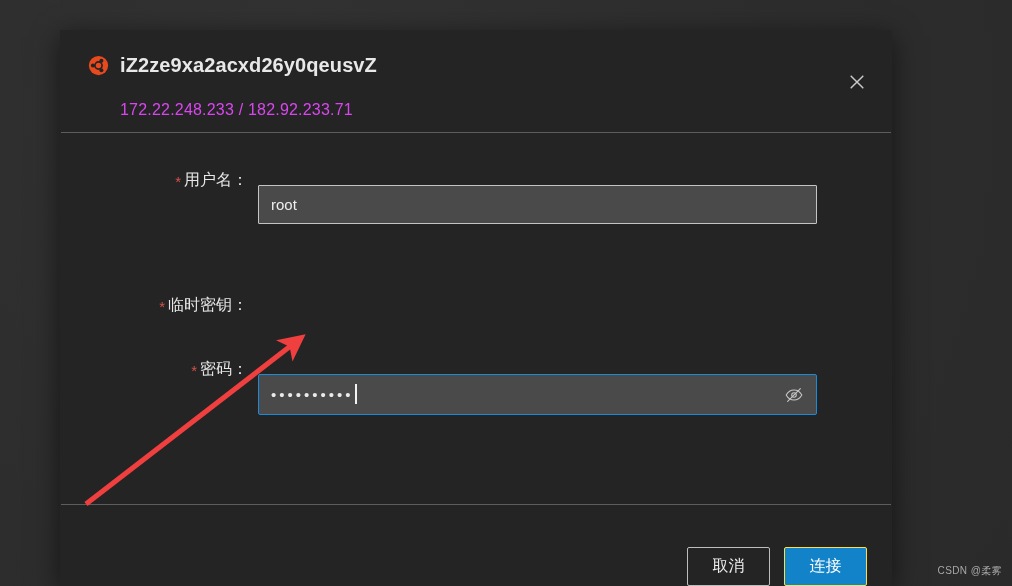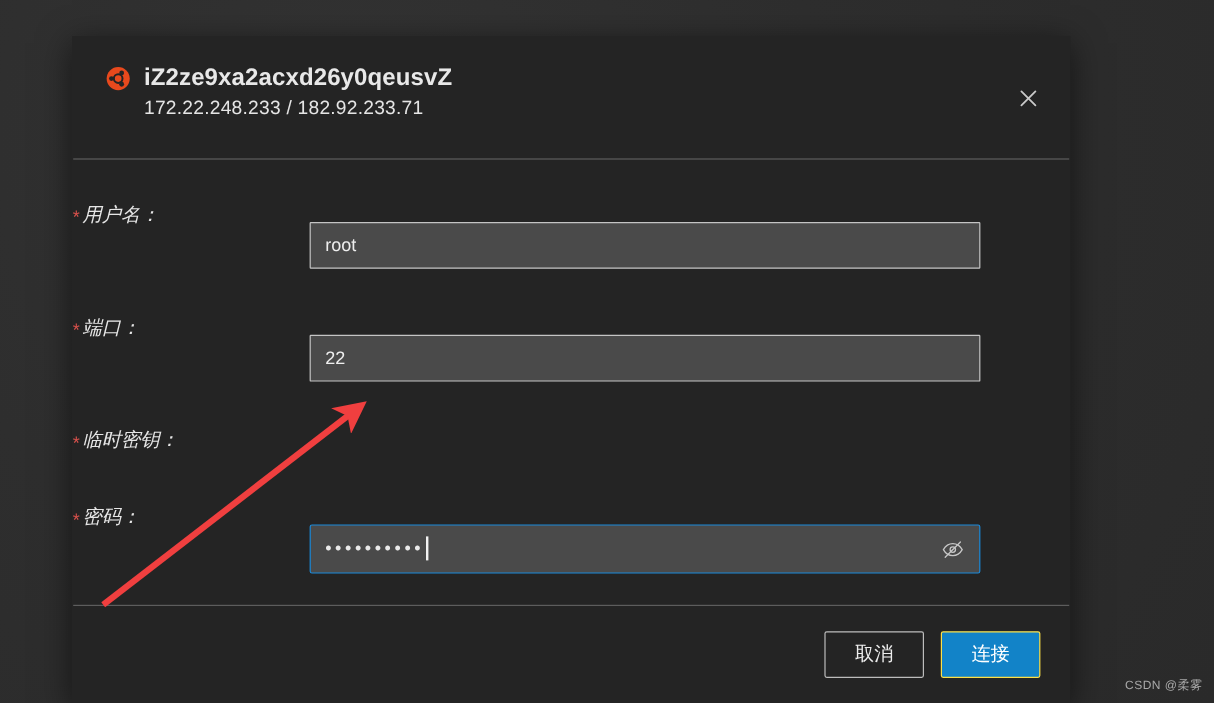--- a/index.html
+++ b/index.html
@@ -62,23 +62,23 @@
   .server-title {
     font-size: 20px;
     font-weight: bold;
     color: #e8e8e8;
     letter-spacing: .1px;
     white-space: nowrap;
   }
 
   .server-ips {
     margin-left: 32px;
-    margin-top: 2px;
+    margin-top: 21px;
     font-size: 16px;
-    color: #e5e5e5;
+    color: #d946ef;
     letter-spacing: .2px;
     white-space: nowrap;
   }
 
   .close-btn {
     position: absolute;
     right: 22px;
     top: 52px;
     width: 26px;
     height: 26px;
@@ -110,26 +110,26 @@
 
   .form-row {
     display: flex;
     align-items: flex-start;
     margin-bottom: 0;
   }
 
   .field-label {
     width: 198px;
     flex: 0 0 198px;
+    text-align: right;
     padding-right: 10px;
     font-size: 16px;
     color: #e6e6e6;
     line-height: 38px;
     white-space: nowrap;
-    font-style: italic;
   }
   .req-star {
     color: #d9514c;
     font-size: 15px;
     margin-right: 3px;
     position: relative;
     top: 2px;
   }
 
   .field-control {
@@ -231,21 +231,21 @@
   }
 
   .spacer-sm { height: 31px; }
   .spacer-md { height: 26px; }
 
   
   .modal-footer {
     flex: 0 0 auto;
     height: 81px;
     display: flex;
-    align-items: center;
+    align-items: flex-end;
     justify-content: flex-end;
     padding-right: 25px;
     gap: 14px;
   }
 
   .btn {
     font-size: 16px;
     font-family: "Liberation Sans", "DejaVu Sans", sans-serif;
     height: 39px;
     min-width: 83px;
@@ -324,26 +324,20 @@
         <span class="req-star">*</span><span>用户名：</span>
       </div>
       <div class="field-control">
         <input class="text-input" type="text" value="root" style="">
       </div>
     </div>
 
     <div class="spacer-sm"></div>
 
     <div class="form-row">
-      <div class="field-label">
-        <span class="req-star">*</span><span>端口：</span>
-      </div>
-      <div class="field-control">
-        <input class="text-input" type="text" value="22" style="">
-      </div>
     </div>
 
     <div class="spacer-sm"></div>
 
     <div class="form-row">
       <div class="field-label">
         <span class="req-star">*</span><span>临时密钥：</span>
       </div>
     </div>
 

